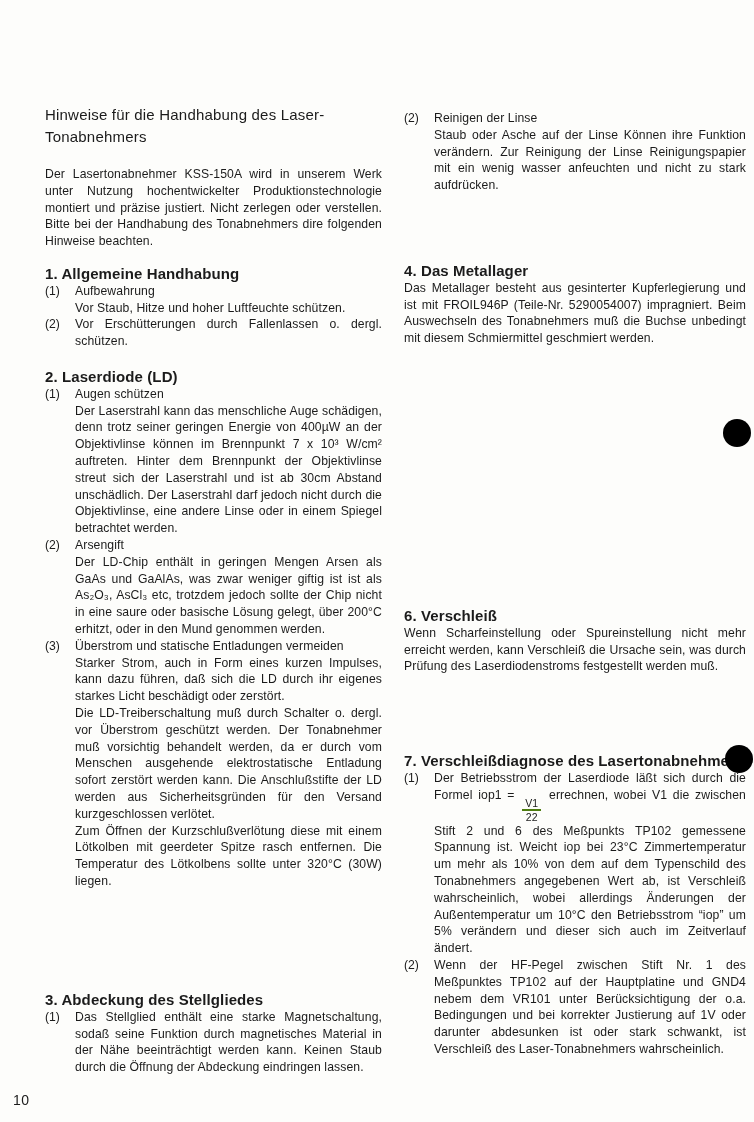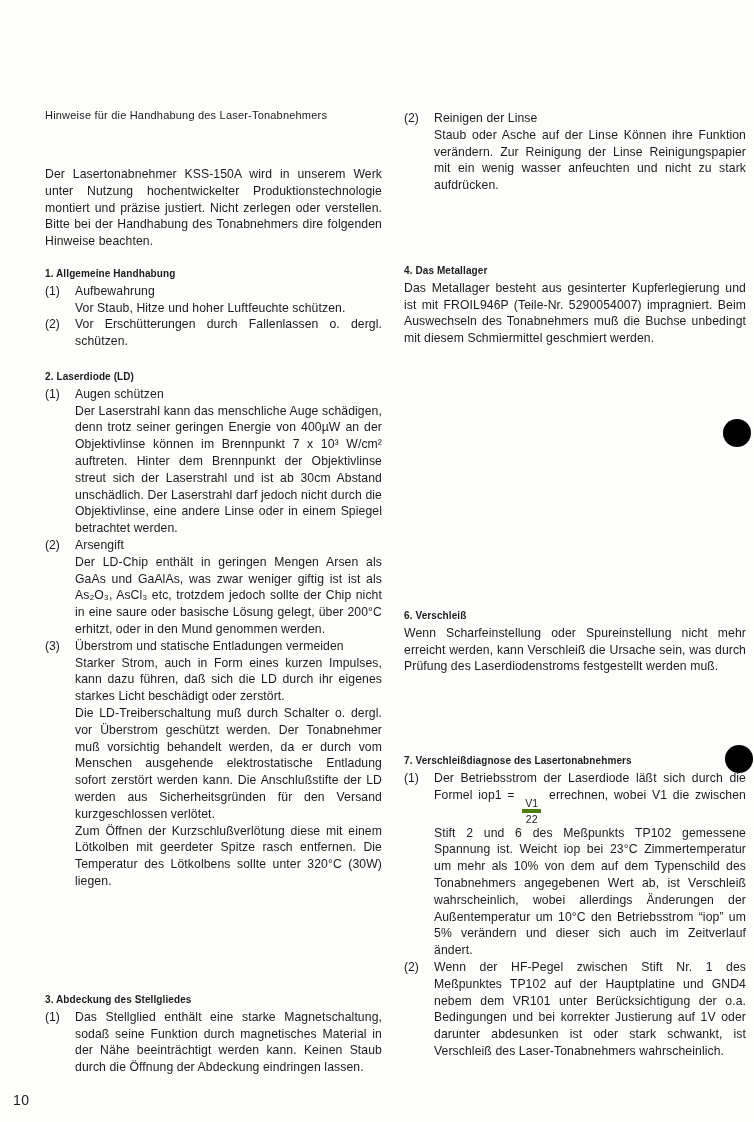--- a/index.html
+++ b/index.html
@@ -13,34 +13,34 @@
     position: relative;
     width: 754px; height: 1122px;
     overflow: hidden;
     background: #fdfdfb;
   }
   .block { position: absolute; }
   .lcol { left: 45px; width: 337px; }
   .rcol { left: 404px; width: 342px; }
 
   .doc-title {
-    font-size: 11px;
+    font-size: 15px;
     line-height: 22px;
     letter-spacing: 0.2px;
     font-weight: normal;
   }
   p { margin: 0; }
   .body-text {
     font-size: 12.2px;
     line-height: 16.8px;
     text-align: justify;
     letter-spacing: 0.1px;
   }
   .heading {
-    font-size: 10px;
+    font-size: 15px;
     line-height: 16.8px;
     font-weight: bold;
     letter-spacing: 0.1px;
   }
   .item { display: flex; }
   .item-label {
     flex: 0 0 30px;
     font-size: 12.2px;
     line-height: 16.8px;
   }
@@ -48,21 +48,21 @@
 
   .fraction {
     display: inline-flex;
     flex-direction: column;
     align-items: center;
     vertical-align: -8px;
     line-height: 1;
     font-size: 10.5px;
     margin: 0 2px;
   }
-  .frac-num { border-bottom: 4px solid #4d7c0f; padding: 0 3px 1px 3px; }
+  .frac-num { border-bottom: 2px solid #4d7c0f; padding: 0 3px 1px 3px; }
   .frac-den { padding-top: 1px; }
 
   .page-number {
     position: absolute;
     left: 13px; top: 1092px;
     font-size: 14px;
     letter-spacing: 0.5px;
   }
   .print-dot {
     position: absolute;

